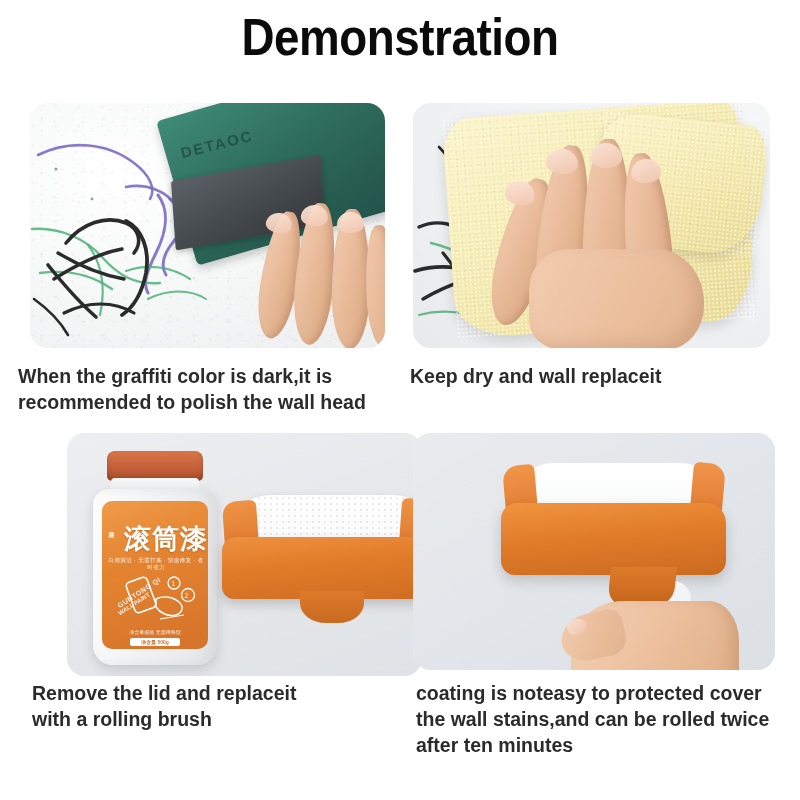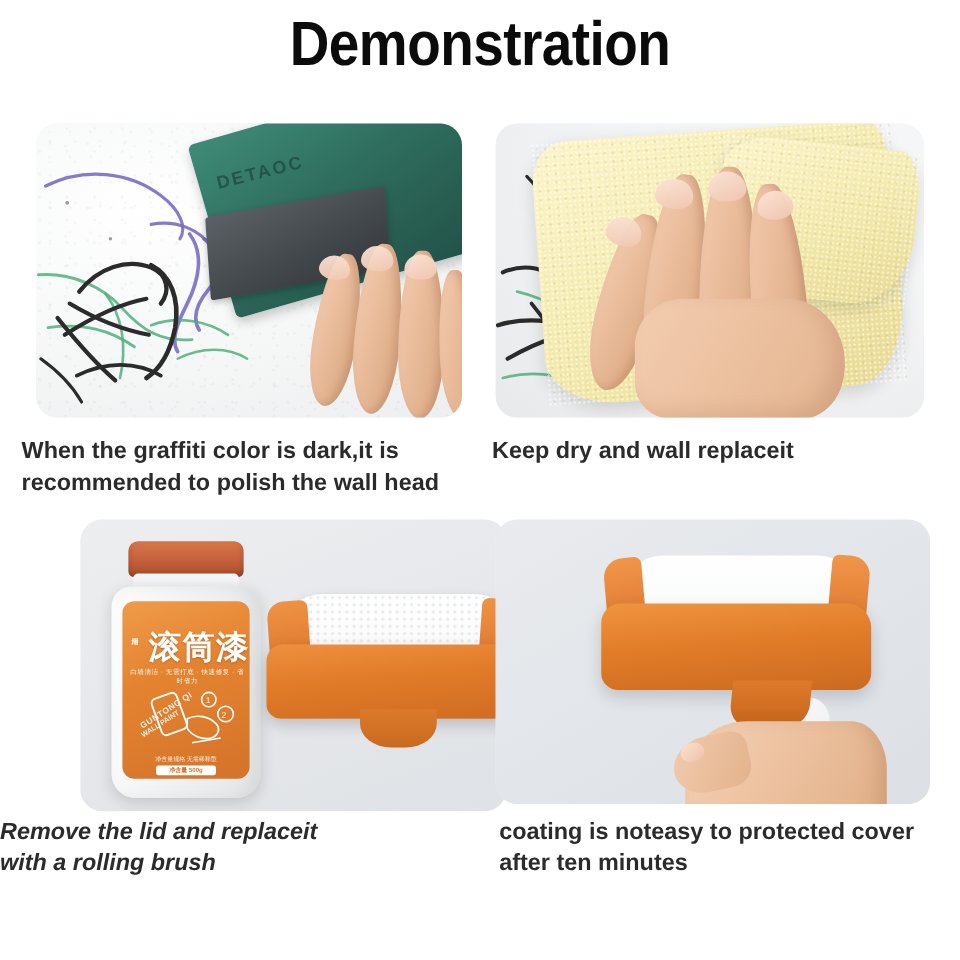--- a/index.html
+++ b/index.html
@@ -445,21 +445,21 @@
               <div class="fuzz"></div>
             </div>
           <div class="armL"></div>
           <div class="armR"></div>
           <div class="frame"></div>
           <div class="stem"></div>
         </div>
       </div>
     </div>
   </div>
-  <div class="caption center" style="left:0;top:681px;width:390px;font-style:italic;">
+  <div class="caption center" style="left:32px;top:681px;width:390px;">
     <div>Remove the lid and replaceit</div>
     <div>with a rolling brush</div>
   </div>
 
   <div class="panel" id="p4" style="left:413px;top:433px;width:362px;height:237px;">
     <div class="photo" style="left:0;top:0;width:362px;height:237px;">
       <div class="inner">
         <div class="bg"></div>
 
         <div class="roller4">
@@ -474,16 +474,17 @@
         <div class="hand4">
           <div class="palm"></div>
           <div class="thumb"></div>
           <div class="tnail"></div>
         </div>
       </div>
     </div>
   </div>
   <div class="caption left" style="left:416px;top:681px;width:380px;">
     <div>coating is noteasy to protected cover</div>
+    <div>the wall stains,and can be rolled twice</div>
     <div>after ten minutes</div>
   </div>
 
 </div>
 
 </body></html>

